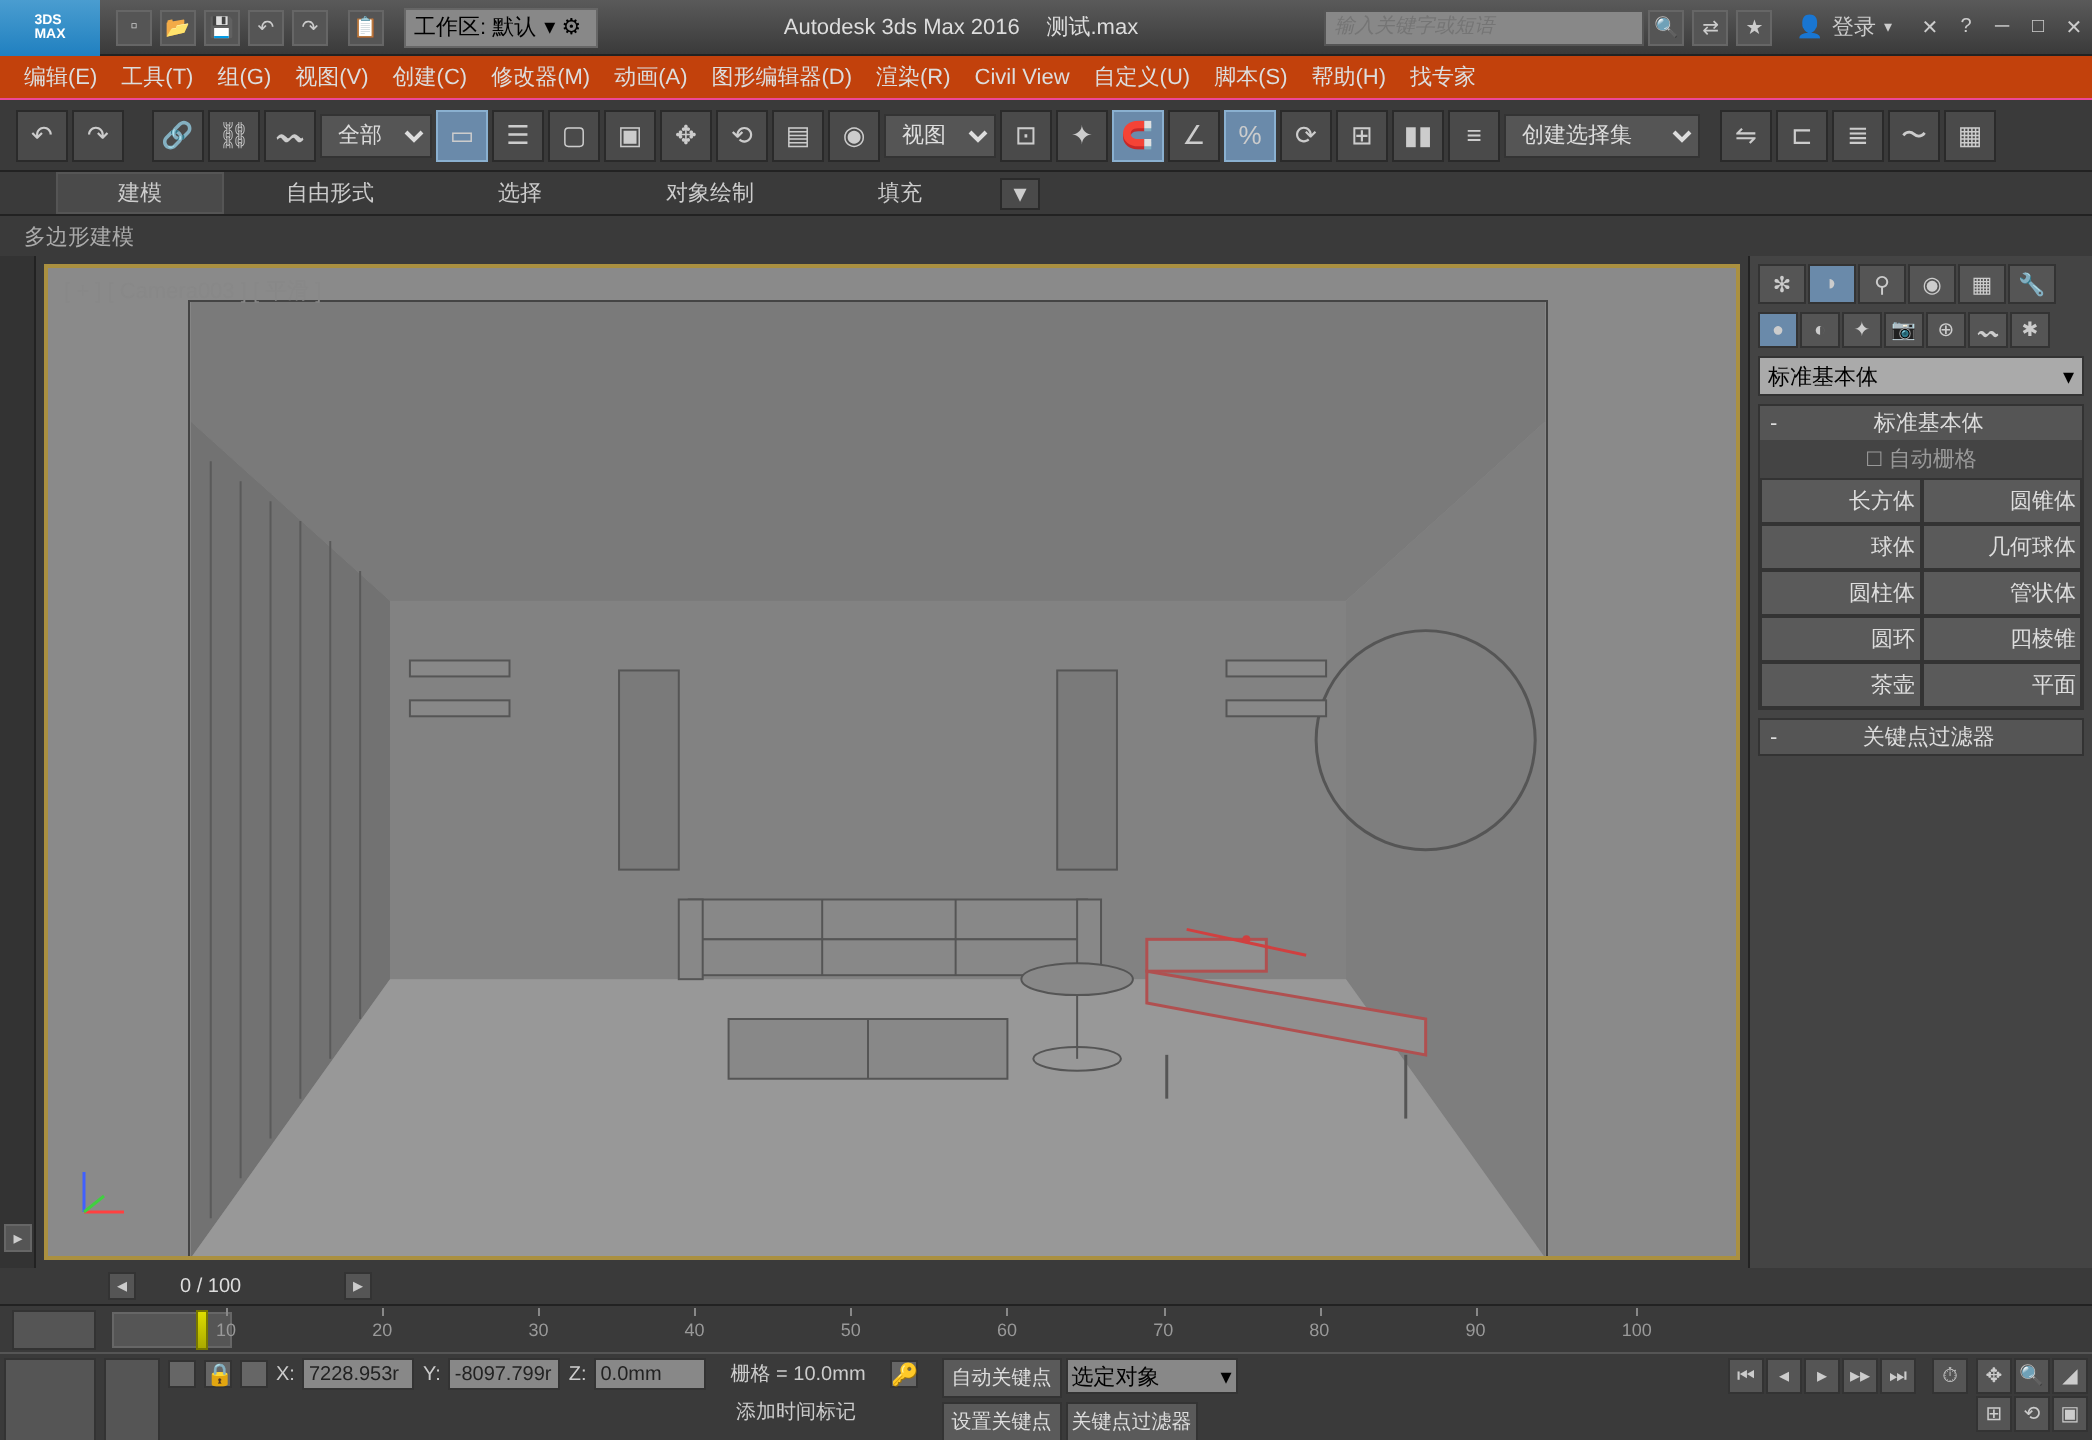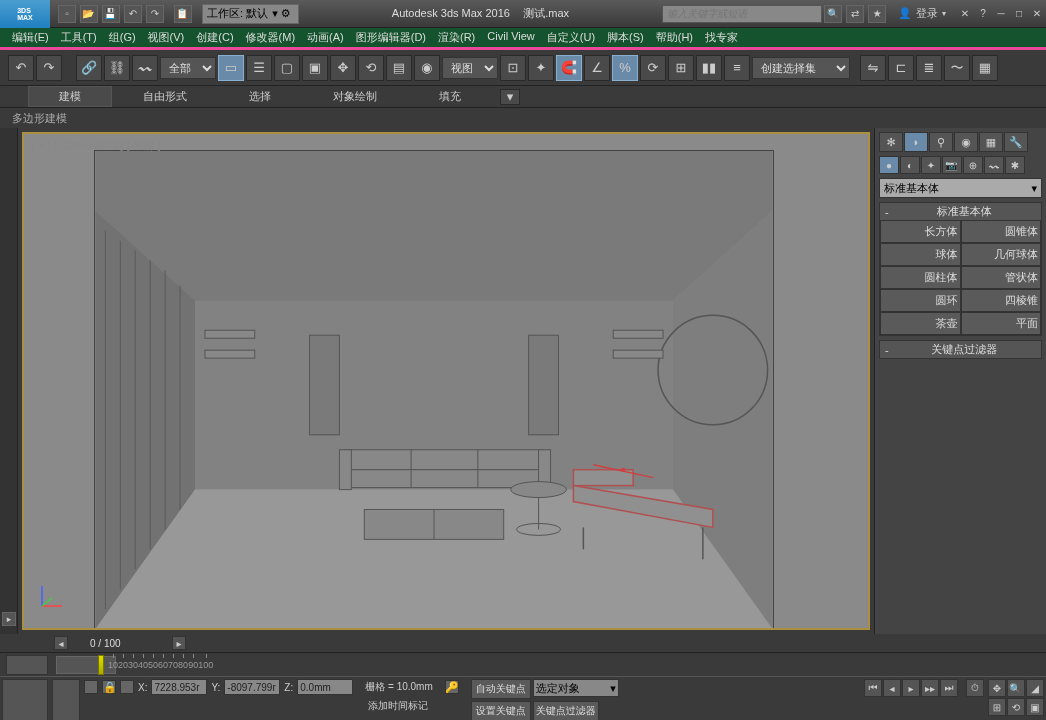--- a/index.html
+++ b/index.html
@@ -6,21 +6,21 @@
 body{width:1046px;height:720px;background:#3a3a3a;overflow:hidden;position:relative}
 .titlebar{height:28px;background:linear-gradient(#5a5a5a,#3a3a3a);display:flex;align-items:center;border-bottom:1px solid #222}
 .app-icon{width:50px;height:28px;background:linear-gradient(#4a9dd0,#2080c0);display:flex;align-items:center;justify-content:center;color:#fff;font-size:7px;font-weight:bold}
 .tb-btn{width:18px;height:18px;background:#555;margin:0 2px;border:1px solid #666;display:inline-flex;align-items:center;justify-content:center;color:#ccc;font-size:10px}
 .tb-sep{width:6px}
 .workspace{display:flex;align-items:center;background:#888;height:20px;margin-left:8px;padding:0 4px;border:1px solid #666}
 .title-center{flex:1;text-align:center;color:#ddd;font-size:12px}
 .search-box{width:160px;height:18px;background:#888;border:1px solid #555;padding:0 4px;color:#555;font-style:italic;font-size:10px}
 .login{color:#ccc;margin:0 10px;display:flex;align-items:center;gap:4px}
 .win-btn{width:18px;height:16px;color:#ccc;display:flex;align-items:center;justify-content:center;font-size:10px}
-.menubar{height:22px;background:#14532d;display:flex;align-items:flex-start;padding:0 6px;border-bottom:3px solid #ec4899}
+.menubar{height:22px;background:#c2410c;display:flex;align-items:center;padding:0 6px;border-bottom:1px solid #ec4899}
 .menu-item{padding:2px 6px;color:#ddd;font-size:11px;cursor:pointer}
 .toolbar1{height:36px;background:#3a3a3a;display:flex;align-items:center;padding:0 8px;gap:2px;border-bottom:1px solid #222}
 .tool-btn{width:26px;height:26px;background:#4a4a4a;border:1px solid #2a2a2a;display:flex;align-items:center;justify-content:center;color:#ccc;font-size:13px}
 .tool-btn.active{background:#6a8aaa;border-color:#8ab0d0}
 .tool-dropdown{height:22px;background:#555;border:1px solid #333;color:#ddd;padding:0 4px;font-size:11px}
 .ribbon{height:22px;background:#3a3a3a;display:flex;align-items:center;padding:0 28px;border-bottom:1px solid #222}
 .ribbon-tab{padding:2px 30px;color:#ccc;border:1px solid transparent;font-size:11px}
 .ribbon-tab.active{background:#4a4a4a;border-color:#555}
 .subribbon{height:20px;background:#3a3a3a;padding:0 12px;color:#aaa;display:flex;align-items:center;font-size:11px}
 .main{display:flex;height:506px}
@@ -49,21 +49,21 @@
 .name-row{display:flex;gap:2px;padding:3px}
 .name-input{flex:1;background:#888;border:1px solid #333;padding:2px 4px;color:#222;font-size:11px}
 .color-sw{width:20px;height:18px;background:#6050e0;border:1px solid #333}
 .timeline-row{height:18px;background:#3a3a3a;display:flex;align-items:center;padding:0 50px;position:relative}
 .time-scroll-l,.time-scroll-r{position:absolute;width:14px;height:14px;background:#555;border:1px solid #333;color:#ccc;font-size:10px;display:flex;align-items:center;justify-content:center}
 .time-scroll-l{left:54px}
 .time-scroll-r{right:860px}
 .frame-label{color:#ddd;font-size:10px;margin-left:40px}
 .ruler{height:24px;background:#3a3a3a;display:flex;align-items:center;padding:0 50px;position:relative;border-top:1px solid #222}
 .slider-thumb{width:60px;height:18px;background:#555;border:1px solid #666;position:absolute;left:56px}
-.tick-track{position:absolute;left:108px;right:220px;height:20px;display:flex;align-items:center}
+.tick-track{position:absolute;left:108px;right:220px;height:20px;display:flex;justify-content:space-between;align-items:center}
 .tick{color:#999;font-size:9px;position:relative}
 .tick::before{content:"";position:absolute;top:-6px;left:50%;width:1px;height:4px;background:#888}
 .slider-handle{position:absolute;left:98px;width:6px;height:20px;background:linear-gradient(#dd0,#aa0);border:1px solid #770}
 .statusbar{height:48px;background:#3a3a3a;border-top:1px solid #555;display:flex;align-items:flex-start;padding:2px}
 .mini-vp{width:46px;height:42px;background:#555;border:1px solid #333;margin-right:4px}
 .status-col{display:flex;flex-direction:column;gap:2px;margin-right:8px}
 .status-text{color:#ccc;font-size:10px;padding:0 4px}
 .coord-label{color:#ccc;font-size:10px}
 .coord-input{width:56px;height:16px;background:#888;border:1px solid #333;font-size:10px;padding:0 2px;color:#222}
 .grid-label{color:#ccc;font-size:10px;margin:0 8px}
@@ -271,20 +271,21 @@
     </div>
     <div class="geo-dd">
       <span>标准基本体</span>
         <span>▾</span>
     </div>
     <div class="rollout">
       <div class="rollout-hdr">
           <span class="minus">-</span>
           <span>标准基本体</span>
         </div>
+      <div class="check-row">☐ <span>自动栅格</span></div>
       <div class="geo-grid">
         <div class="geo-btn">长方体</div>
         <div class="geo-btn">圆锥体</div>
         <div class="geo-btn">球体</div>
         <div class="geo-btn">几何球体</div>
         <div class="geo-btn">圆柱体</div>
         <div class="geo-btn">管状体</div>
         <div class="geo-btn">圆环</div>
         <div class="geo-btn">四棱锥</div>
         <div class="geo-btn">茶壶</div>

